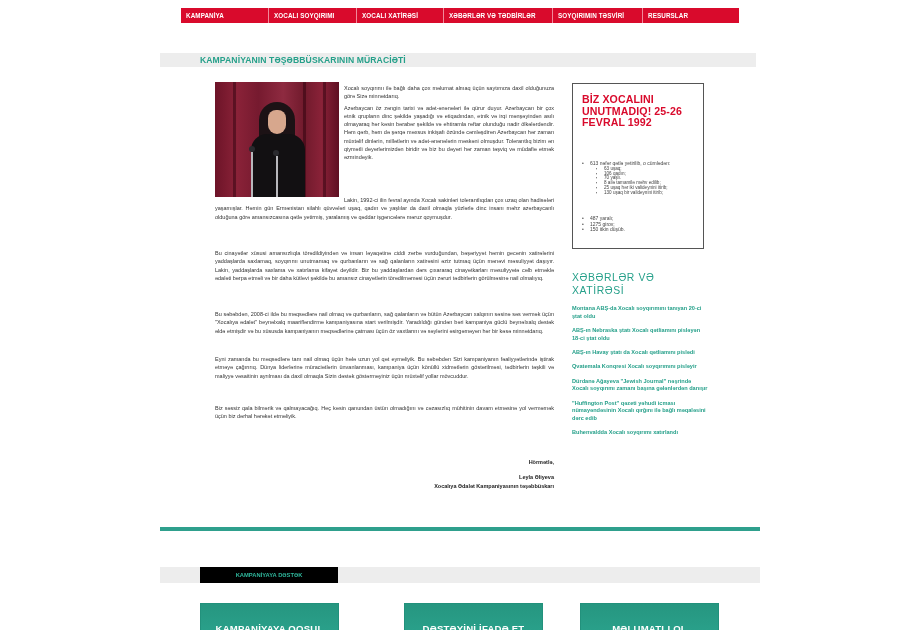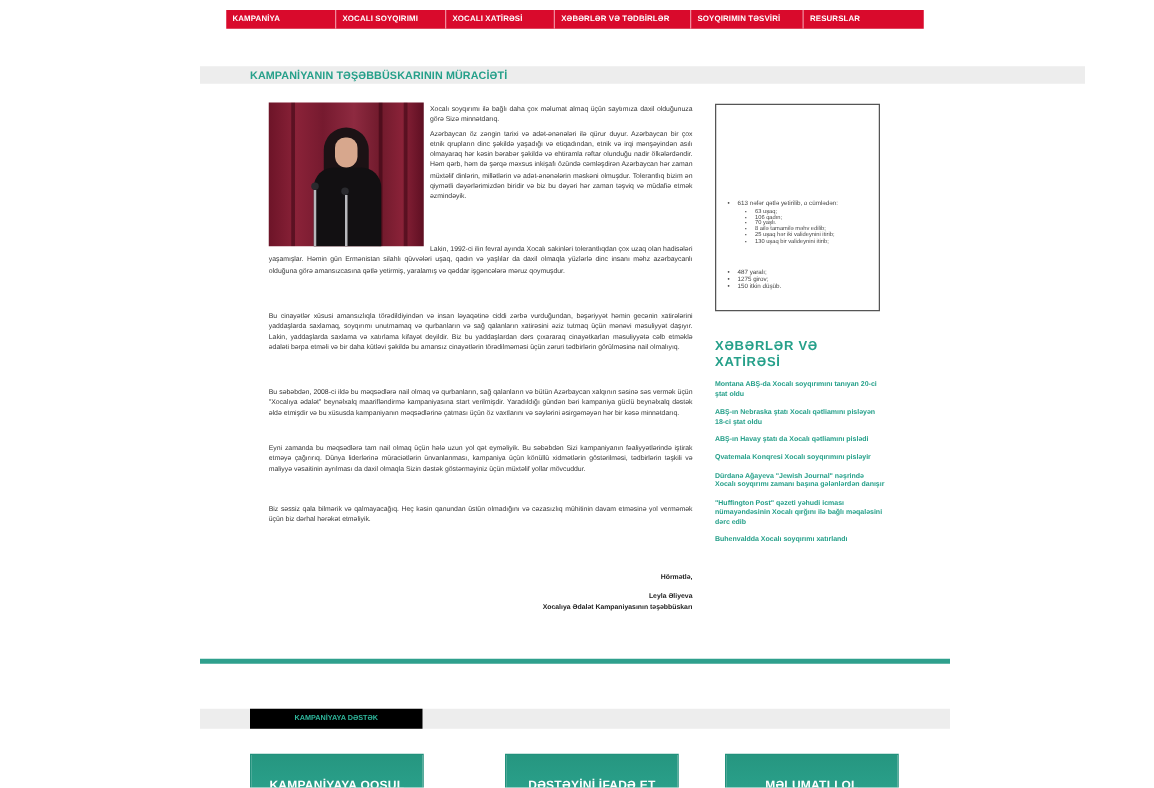--- a/index.html
+++ b/index.html
@@ -5,21 +5,21 @@
     * { box-sizing: border-box; margin: 0; padding: 0; }
     html, body { width: 923px; height: 630px; overflow: hidden; background: #ffffff; }
     body { font-family: "Liberation Sans", sans-serif; color: #222; position: relative; }
 
     
     .topnav { position: absolute; left: 181px; top: 8px; width: 558px; height: 15px; background: #d90a2c; display: flex; }
     .topnav .item { height: 15px; line-height: 15px; color: #fff; font-weight: bold; font-size: 6.3px; padding-left: 5px; border-right: 1px solid #f08a9b; letter-spacing: 0.1px; cursor: pointer; white-space: nowrap; }
     .topnav .item:last-child { border-right: none; }
 
     
-    .titlebar { position: absolute; left: 160px; top: 53px; width: 708px; height: 14px; background: #ededed; }
+    .titlebar { position: absolute; left: 160px; top: 53px; width: 596px; height: 14px; background: #ededed; }
     .titlebar .title { position: absolute; left: 40px; top: 0; line-height: 14px; font-size: 8.6px; font-weight: bold; color: #26a08a; letter-spacing: 0.1px; }
 
     
     .photo { position: absolute; left: 215px; top: 82px; width: 124px; height: 115px; overflow: hidden;
       background: linear-gradient(90deg, #6d1428 0%, #8a2238 18%, #761a2f 35%, #8e2a40 55%, #701a2c 72%, #8a2238 86%, #5e0f22 100%); }
     .photo .fold { position: absolute; top: 0; bottom: 0; width: 3px; background: rgba(40,0,10,0.45); }
     .photo .hair { position: absolute; left: 44px; top: 20px; width: 36px; height: 80px; background: #1c1215; border-radius: 18px 18px 6px 6px; }
     .photo .face { position: absolute; left: 53px; top: 28px; width: 18px; height: 24px; background: #d7a78d; border-radius: 9px 9px 10px 10px; }
     .photo .body { position: absolute; left: 36px; top: 52px; width: 54px; height: 70px; background: #121012; border-radius: 16px 16px 0 0; }
     .photo .mic { position: absolute; width: 6px; height: 6px; border-radius: 50%; background: #2a2a2e; }
@@ -34,21 +34,21 @@
     
     .infobox { position: absolute; left: 572px; top: 83px; width: 132px; height: 166px; border: 1px solid #555; background: #fff; }
     .infobox .headline { position: absolute; left: 9px; top: 10px; width: 118px; font-size: 10.6px; line-height: 11.5px; font-weight: bold; color: #d90a2c; letter-spacing: 0.1px; }
     .infobox ul { list-style: none; position: absolute; left: 9px; font-size: 5px; line-height: 5.6px; color: #444; }
     .infobox ul li { position: relative; padding-left: 8px; }
     .infobox ul li::before { content: "•"; position: absolute; left: 0; top: 0; }
     .infobox ul.sub { position: static; padding-left: 6px; font-size: 4.6px; line-height: 4.9px; }
     .infobox ul.sub li::before { content: "▪"; font-size: 3.5px; }
 
     
-    .news-title { position: absolute; left: 572px; top: 271px; font-size: 10.4px; line-height: 13px; font-weight: bold; color: #26a08a; letter-spacing: 0.6px; }
+    .news-title { position: absolute; left: 572px; top: 271px; font-size: 10.4px; line-height: 13px; font-weight: normal; color: #26a08a; letter-spacing: 0.6px; }
     .news-list { position: absolute; left: 572px; top: 305px; width: 136px; list-style: none; }
     .news-list li { font-size: 5.6px; line-height: 7.6px; font-weight: bold; color: #26a08a; margin-bottom: 6.8px; cursor: pointer; }
 
     
     .divider { position: absolute; left: 160px; top: 527px; width: 600px; height: 4px; background: #2fa08d; }
     .support-bar { position: absolute; left: 160px; top: 567px; width: 600px; height: 16px; background: #ededed; }
     .support-bar .tab { position: absolute; left: 40px; top: 0; width: 138px; height: 16px; background: #000; color: #2fb79c; font-size: 5.8px; font-weight: bold; line-height: 16px; text-align: center; }
     .cta { position: absolute; top: 603px; height: 40px; background: linear-gradient(180deg, #269680 0%, #2ba48e 100%); color: #fff; font-weight: bold; font-size: 9.6px; text-align: center; line-height: 50px; letter-spacing: 0.2px; cursor: pointer; border: 1px solid #22917c; }
   </style>
 </head>
@@ -89,20 +89,21 @@
 <p class="text p-wide" style="top:249px">Bu cinayətlər xüsusi amansızlıqla törədildiyindən və insan ləyaqətinə ciddi zərbə vurduğundan, bəşəriyyət həmin gecənin xatirələrini yaddaşlarda saxlamaq, soyqırımı unutmamaq və qurbanların və sağ qalanların xatirəsini əziz tutmaq üçün mənəvi məsuliyyət daşıyır. Lakin, yaddaşlarda saxlama və xatırlama kifayət deyildir. Biz bu yaddaşlardan dərs çıxararaq cinayətkarları məsuliyyətə cəlb etməklə ədaləti bərpa etməli və bir daha kütləvi şəkildə bu amansız cinayətlərin törədilməməsi üçün zəruri tədbirlərin görülməsinə nail olmalıyıq.</p>
 <p class="text p-wide" style="top:310px">Bu səbəbdən, 2008-ci ildə bu məqsədlərə nail olmaq və qurbanların, sağ qalanların və bütün Azərbaycan xalqının səsinə səs vermək üçün "Xocalıya ədalət" beynəlxalq maarifləndirmə kampaniyasına start verilmişdir. Yaradıldığı gündən bəri kampaniya güclü beynəlxalq dəstək əldə etmişdir və bu xüsusda kampaniyanın məqsədlərinə çatması üçün öz vaxtlarını və səylərini əsirgəməyən hər bir kəsə minnətdarıq.</p>
 <p class="text p-wide" style="top:355px">Eyni zamanda bu məqsədlərə tam nail olmaq üçün hələ uzun yol qət eyməliyik. Bu səbəbdən Sizi kampaniyanın fəaliyyətlərində iştirak etməyə çağırırıq. Dünya liderlərinə müraciətlərin ünvanlanması, kampaniya üçün könüllü xidmətlərin göstərilməsi, tədbirlərin təşkili və maliyyə vəsaitinin ayrılması da daxil olmaqla Sizin dəstək göstərməyiniz üçün müxtəlif yollar mövcuddur.</p>
 <p class="text p-wide" style="top:404px">Biz səssiz qala bilmərik və qalmayacağıq. Heç kəsin qanundan üstün olmadığını və cəzasızlıq mühitinin davam etməsinə yol verməmək üçün biz dərhal hərəkət etməliyik.</p>
 
 <div class="sign" style="top:458px">Hörmətlə,</div>
 <div class="sign" style="top:473px">Leyla Əliyeva</div>
 <div class="sign" style="top:482px">Xocalıya Ədalət Kampaniyasının təşəbbüskarı</div>
 
 <aside class="infobox">
+  <div class="headline">BİZ XOCALINI UNUTMADIQ! 25-26 FEVRAL 1992</div>
   <ul style="top:77px">
     <li>
       <span>613 nəfər qətlə yetirilib, o cümlədən:</span>
       <ul class="sub">
         <li>63 uşaq;</li>
         <li>106 qadın;</li>
         <li>70 yaşlı.</li>
         <li>8 ailə tamamilə məhv edilib;</li>
         <li>25 uşaq hər iki valideynini itirib;</li>
         <li>130 uşaq bir valideynini itirib;</li>

